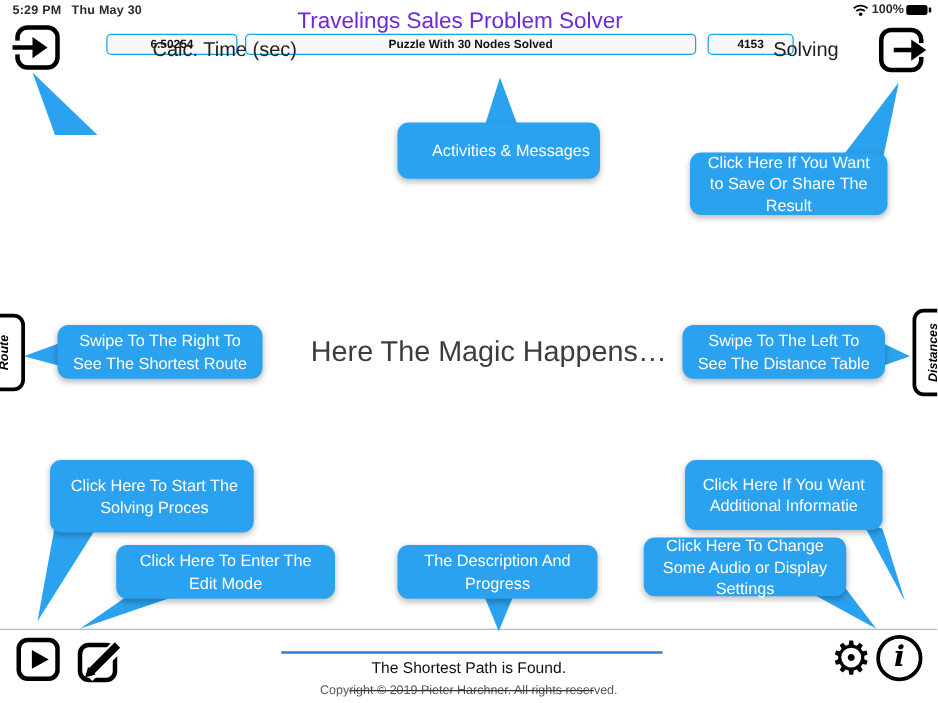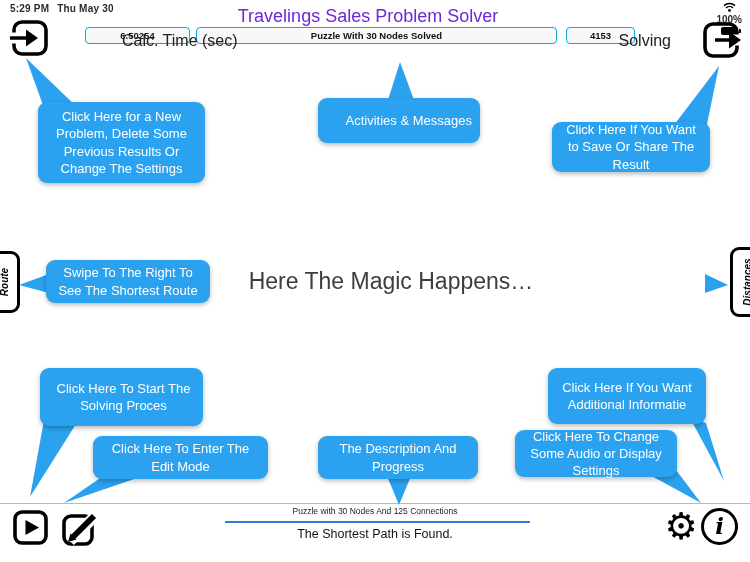--- a/index.html
+++ b/index.html
@@ -4,21 +4,21 @@
 <style>
   * { margin:0; padding:0; box-sizing:border-box; }
   html,body { width:750px; height:562px; background:#fff; }
   body { font-family:"Liberation Sans", sans-serif; }
   #app { position:relative; width:750px; height:562px; overflow:hidden; background:#fff;border-radius:15px; }
 
   
   .statusbar { position:absolute; top:2px; left:0; width:750px; height:16px; font-size:10px; color:#2b2b2b; font-weight:bold; }
   .status-left { position:absolute; left:10px; top:1px; letter-spacing:.2px; }
   .status-left .date { margin-left:8px; }
-  .status-right { position:absolute; right:8px; top:0; display:flex; align-items:center; gap:2px;flex-direction:column; }
+  .status-right { position:absolute; right:8px; top:0; display:flex; align-items:center; gap:2px; }
   .battery { position:relative; width:17px; height:8px; background:#000; border-radius:2px; }
   .battery::after { content:""; position:absolute; right:-3px; top:2px; width:2px; height:4px; background:#000; border-radius:0 1px 1px 0; }
 
   
   .app-title { position:absolute; top:6px; left:0; width:736px; text-align:center; font-size:18px; color:#6d28d9; }
   .corner-btn { position:absolute; width:40px; height:38px; cursor:pointer; }
   .enter-btn { left:9px; top:19px; }
   .exit-btn  { left:702px; top:21px; }
   .field { position:absolute; top:27px; height:17px; background:#f8f8f8; border:1px solid #0ea5e9; border-radius:4px;
            font-size:9.5px; font-weight:bold; color:#111; text-align:center; line-height:15px; overflow:hidden; }
@@ -124,32 +124,32 @@
     <polygon points="674,125 706,129 719,66" fill="#2ba2ef"></polygon>
     <polygon points="49,274 49,293 19,285" fill="#2ba2ef"></polygon>
     <polygon points="705,274 705,293 728,285" fill="#2ba2ef"></polygon>
     <polygon points="44,420 76,424 30,497" fill="#2ba2ef"></polygon>
     <polygon points="106,474 140,477 64,503" fill="#2ba2ef"></polygon>
     <polygon points="387,476 411,476 399,505" fill="#2ba2ef"></polygon>
     <polygon points="690,418 706,423 724,481" fill="#2ba2ef"></polygon>
     <polygon points="648,474 676,470 701,503" fill="#2ba2ef"></polygon>
   </svg>
 
-  <div class="bubble b-new">
-      <span>Click Here for a New Problem, Delete Some Previous Results Or Change The Settings</span>
-    </div>
   <div class="bubble b-act">
       <span>Activities &amp; Messages</span>
     </div>
   <div class="bubble b-save">
       <span>Click Here If You Want to Save Or Share The Result</span>
     </div>
   <div class="bubble b-swr">
       <span>Swipe To The Right To See The Shortest Route</span>
     </div>
+  <div class="bubble b-swl">
+      <span>Swipe To The Left To See The Distance Table</span>
+    </div>
   <div class="bubble b-start">
       <span>Click Here To Start The Solving Proces</span>
     </div>
   <div class="bubble b-edit">
       <span>Click Here To Enter The Edit Mode</span>
     </div>
   <div class="bubble b-info">
       <span>Click Here If You Want Additional Informatie</span>
     </div>
   <div class="bubble b-desc">
@@ -162,21 +162,20 @@
   <div class="magic-text">Here The Magic Happens…</div>
 
   <div class="side-tab tab-route">
     <span>Route</span>
   </div>
   <div class="side-tab tab-dist">
     <span>Distances</span>
   </div>
 
   <div class="footer-sep"></div>
-  <div class="puzzle-info">Puzzle with 30 Nodes And 125 Connections</div>
   <div class="progress-line"></div>
   <div class="solve-status">The Shortest Path is Found.</div>
 
   <div class="footer-btn play-btn">
     <svg width="37" height="37" viewBox="0 0 37 37">
       <rect x="3" y="3" width="31" height="31" rx="7" fill="none" stroke="#000" stroke-width="3.6"></rect>
       <polygon points="13.5,11 27,18.5 13.5,26" fill="#000"></polygon>
     </svg>
   </div>
 
@@ -190,14 +189,17 @@
   </div>
 
   <div class="footer-btn gear-btn">
     <span>⚙</span>
   </div>
 
   <div class="footer-btn info-btn">
     <span>i</span>
   </div>
 
+  <div class="copyright">
+    <span>Copy</span><span class="struck">right © 2019 Pieter Harchner. All rights reser</span><span>ved.</span>
+  </div>
 
 </div>
 
 </body></html>

